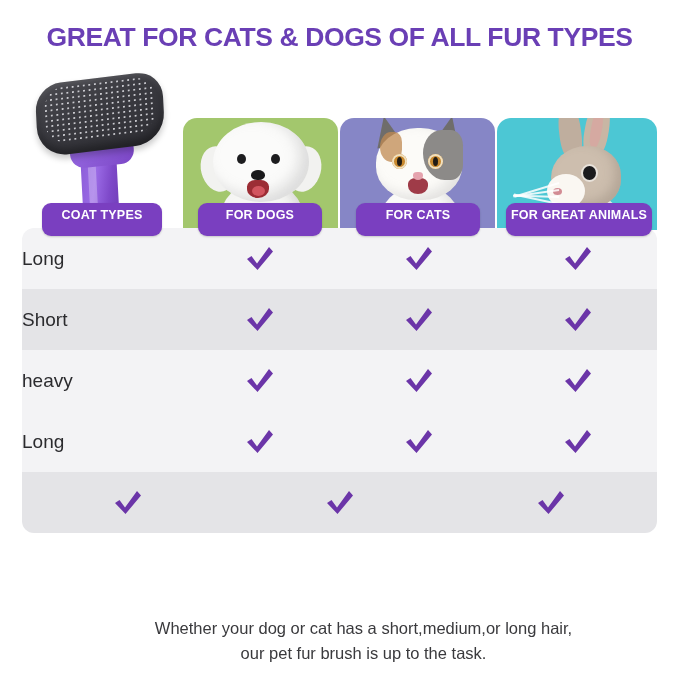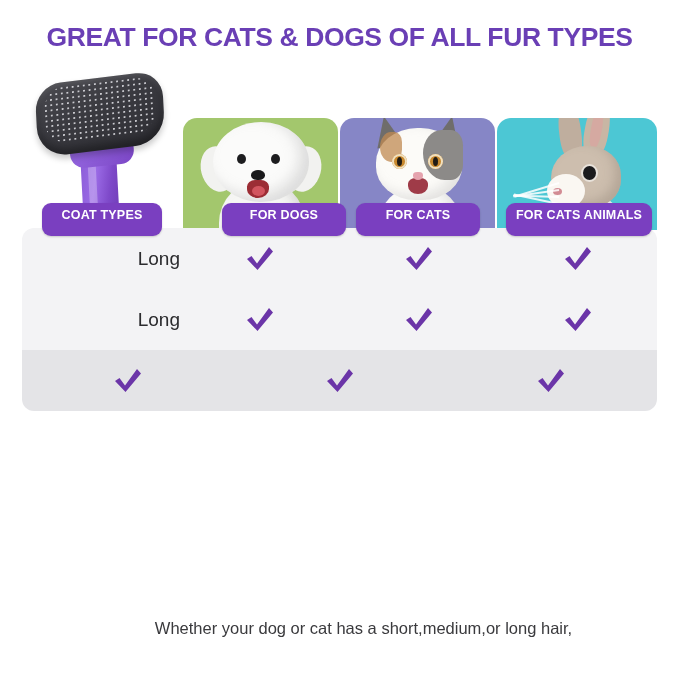--- a/index.html
+++ b/index.html
@@ -304,21 +304,21 @@
     font-size: 12.5px;
     font-weight: bold;
     letter-spacing: 0.2px;
     text-align: center;
     border-radius: 9px;
     white-space: nowrap;
     box-shadow: 0 1px 2px rgba(0,0,0,.18);
     z-index: 4;
   }
   .badge.b-coat  { left: 42px;  top: 203px; width: 120px; }
-  .badge.b-dogs  { left: 198px; top: 203px; width: 124px; margin-left: 24px; }
+  .badge.b-dogs  { left: 198px; top: 203px; width: 124px; }
   .badge.b-cats  { left: 356px; top: 203px; width: 124px; }
   .badge.b-small { left: 506px; top: 203px; width: 146px; }
 
   
   .table {
     position: absolute;
     left: 22px;
     top: 228px;
     width: 635px;
     border-radius: 12px;
@@ -326,21 +326,21 @@
   }
   .row {
     display: flex;
     align-items: center;
     height: 61px;
   }
   .row.odd  { background: #F3F3F5; }
   .row.even { background: #E4E4E7; }
   .cell-label {
     width: 158px;
-    text-align: right;
+    text-align: left;
     font-size: 19px;
     color: #2B2B2E;
     font-family: "Liberation Sans", sans-serif;
   }
   .cell-check {
     flex: 1;
     display: flex;
     align-items: center;
     justify-content: center;
   }
@@ -423,21 +423,21 @@
           <i></i>
           <i></i>
       </div>
     </div>
   </div>
 </div>
 
 <div class="badge b-coat">COAT TYPES</div>
 <div class="badge b-dogs">FOR DOGS</div>
 <div class="badge b-cats">FOR CATS</div>
-<div class="badge b-small">FOR CATS ANIMALS</div>
+<div class="badge b-small">FOR GREAT ANIMALS</div>
 
 <div class="table">
 
   <div class="row odd">
     <div class="cell-label">Long</div>
     <div class="cell-check">
       <svg class="check" viewBox="0 0 30 27">
         <path d="M2 14 L6.5 11 L12 18.5 L24 2 L28 6.5 L12.5 25 Z" fill="#6B35A8"></path>
       </svg>
     </div>
@@ -446,21 +446,57 @@
         <path d="M2 14 L6.5 11 L12 18.5 L24 2 L28 6.5 L12.5 25 Z" fill="#6B35A8"></path>
       </svg>
     </div>
     <div class="cell-check">
       <svg class="check" viewBox="0 0 30 27">
         <path d="M2 14 L6.5 11 L12 18.5 L24 2 L28 6.5 L12.5 25 Z" fill="#6B35A8"></path>
       </svg>
     </div>
   </div>
 
-
+  <div class="row even">
+    <div class="cell-label">Short</div>
+    <div class="cell-check">
+      <svg class="check" viewBox="0 0 30 27">
+        <path d="M2 14 L6.5 11 L12 18.5 L24 2 L28 6.5 L12.5 25 Z" fill="#6B35A8"></path>
+      </svg>
+    </div>
+    <div class="cell-check">
+      <svg class="check" viewBox="0 0 30 27">
+        <path d="M2 14 L6.5 11 L12 18.5 L24 2 L28 6.5 L12.5 25 Z" fill="#6B35A8"></path>
+      </svg>
+    </div>
+    <div class="cell-check">
+      <svg class="check" viewBox="0 0 30 27">
+        <path d="M2 14 L6.5 11 L12 18.5 L24 2 L28 6.5 L12.5 25 Z" fill="#6B35A8"></path>
+      </svg>
+    </div>
+  </div>
+
+  <div class="row odd">
+    <div class="cell-label">heavy</div>
+    <div class="cell-check">
+      <svg class="check" viewBox="0 0 30 27">
+        <path d="M2 14 L6.5 11 L12 18.5 L24 2 L28 6.5 L12.5 25 Z" fill="#6B35A8"></path>
+      </svg>
+    </div>
+    <div class="cell-check">
+      <svg class="check" viewBox="0 0 30 27">
+        <path d="M2 14 L6.5 11 L12 18.5 L24 2 L28 6.5 L12.5 25 Z" fill="#6B35A8"></path>
+      </svg>
+    </div>
+    <div class="cell-check">
+      <svg class="check" viewBox="0 0 30 27">
+        <path d="M2 14 L6.5 11 L12 18.5 L24 2 L28 6.5 L12.5 25 Z" fill="#6B35A8"></path>
+      </svg>
+    </div>
+  </div>
 
 
   <div class="row odd">
     <div class="cell-label">Long</div>
     <div class="cell-check">
       <svg class="check" viewBox="0 0 30 27">
         <path d="M2 14 L6.5 11 L12 18.5 L24 2 L28 6.5 L12.5 25 Z" fill="#6B35A8"></path>
       </svg>
     </div>
     <div class="cell-check">
@@ -490,13 +526,14 @@
       <svg class="check" viewBox="0 0 30 27">
         <path d="M2 14 L6.5 11 L12 18.5 L24 2 L28 6.5 L12.5 25 Z" fill="#6B35A8"></path>
       </svg>
     </div>
   </div>
 
 </div>
 
 <div class="footer">
   <span class="line">Whether your dog or cat has a short,medium,or long hair,</span>
+  <span class="line">our pet fur brush is up to the task.</span>
 </div>
 
 </body></html>

